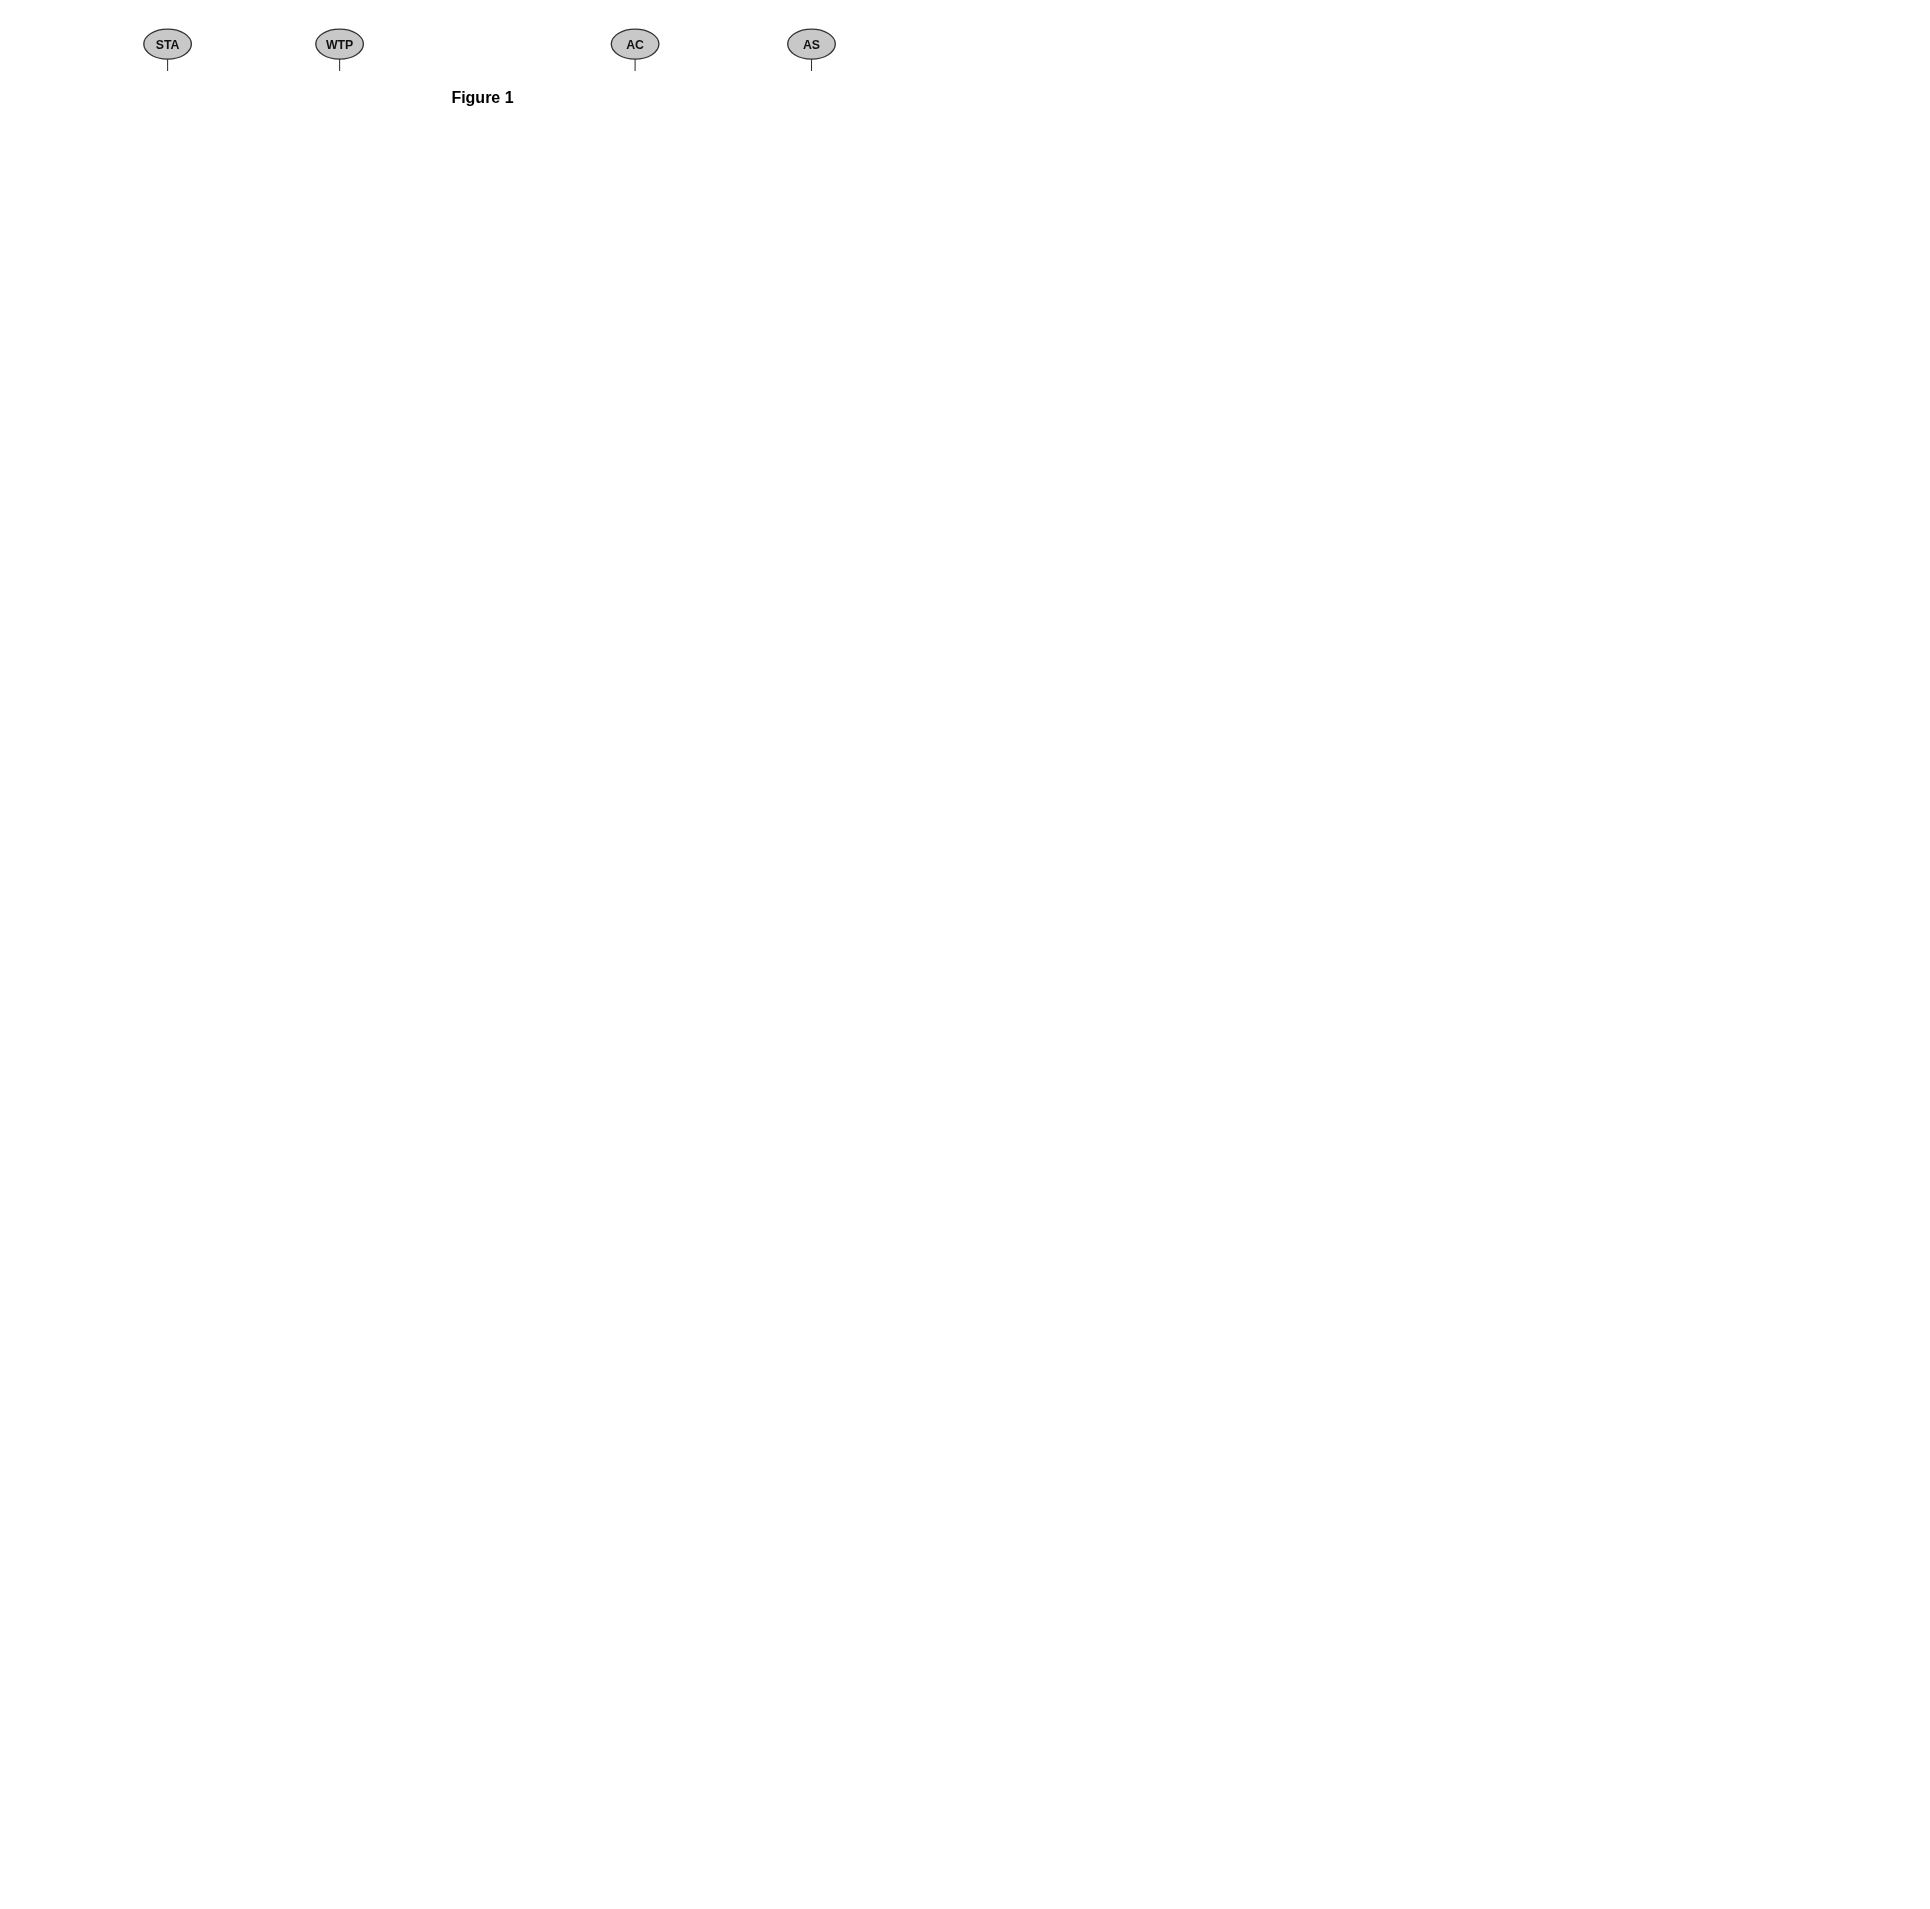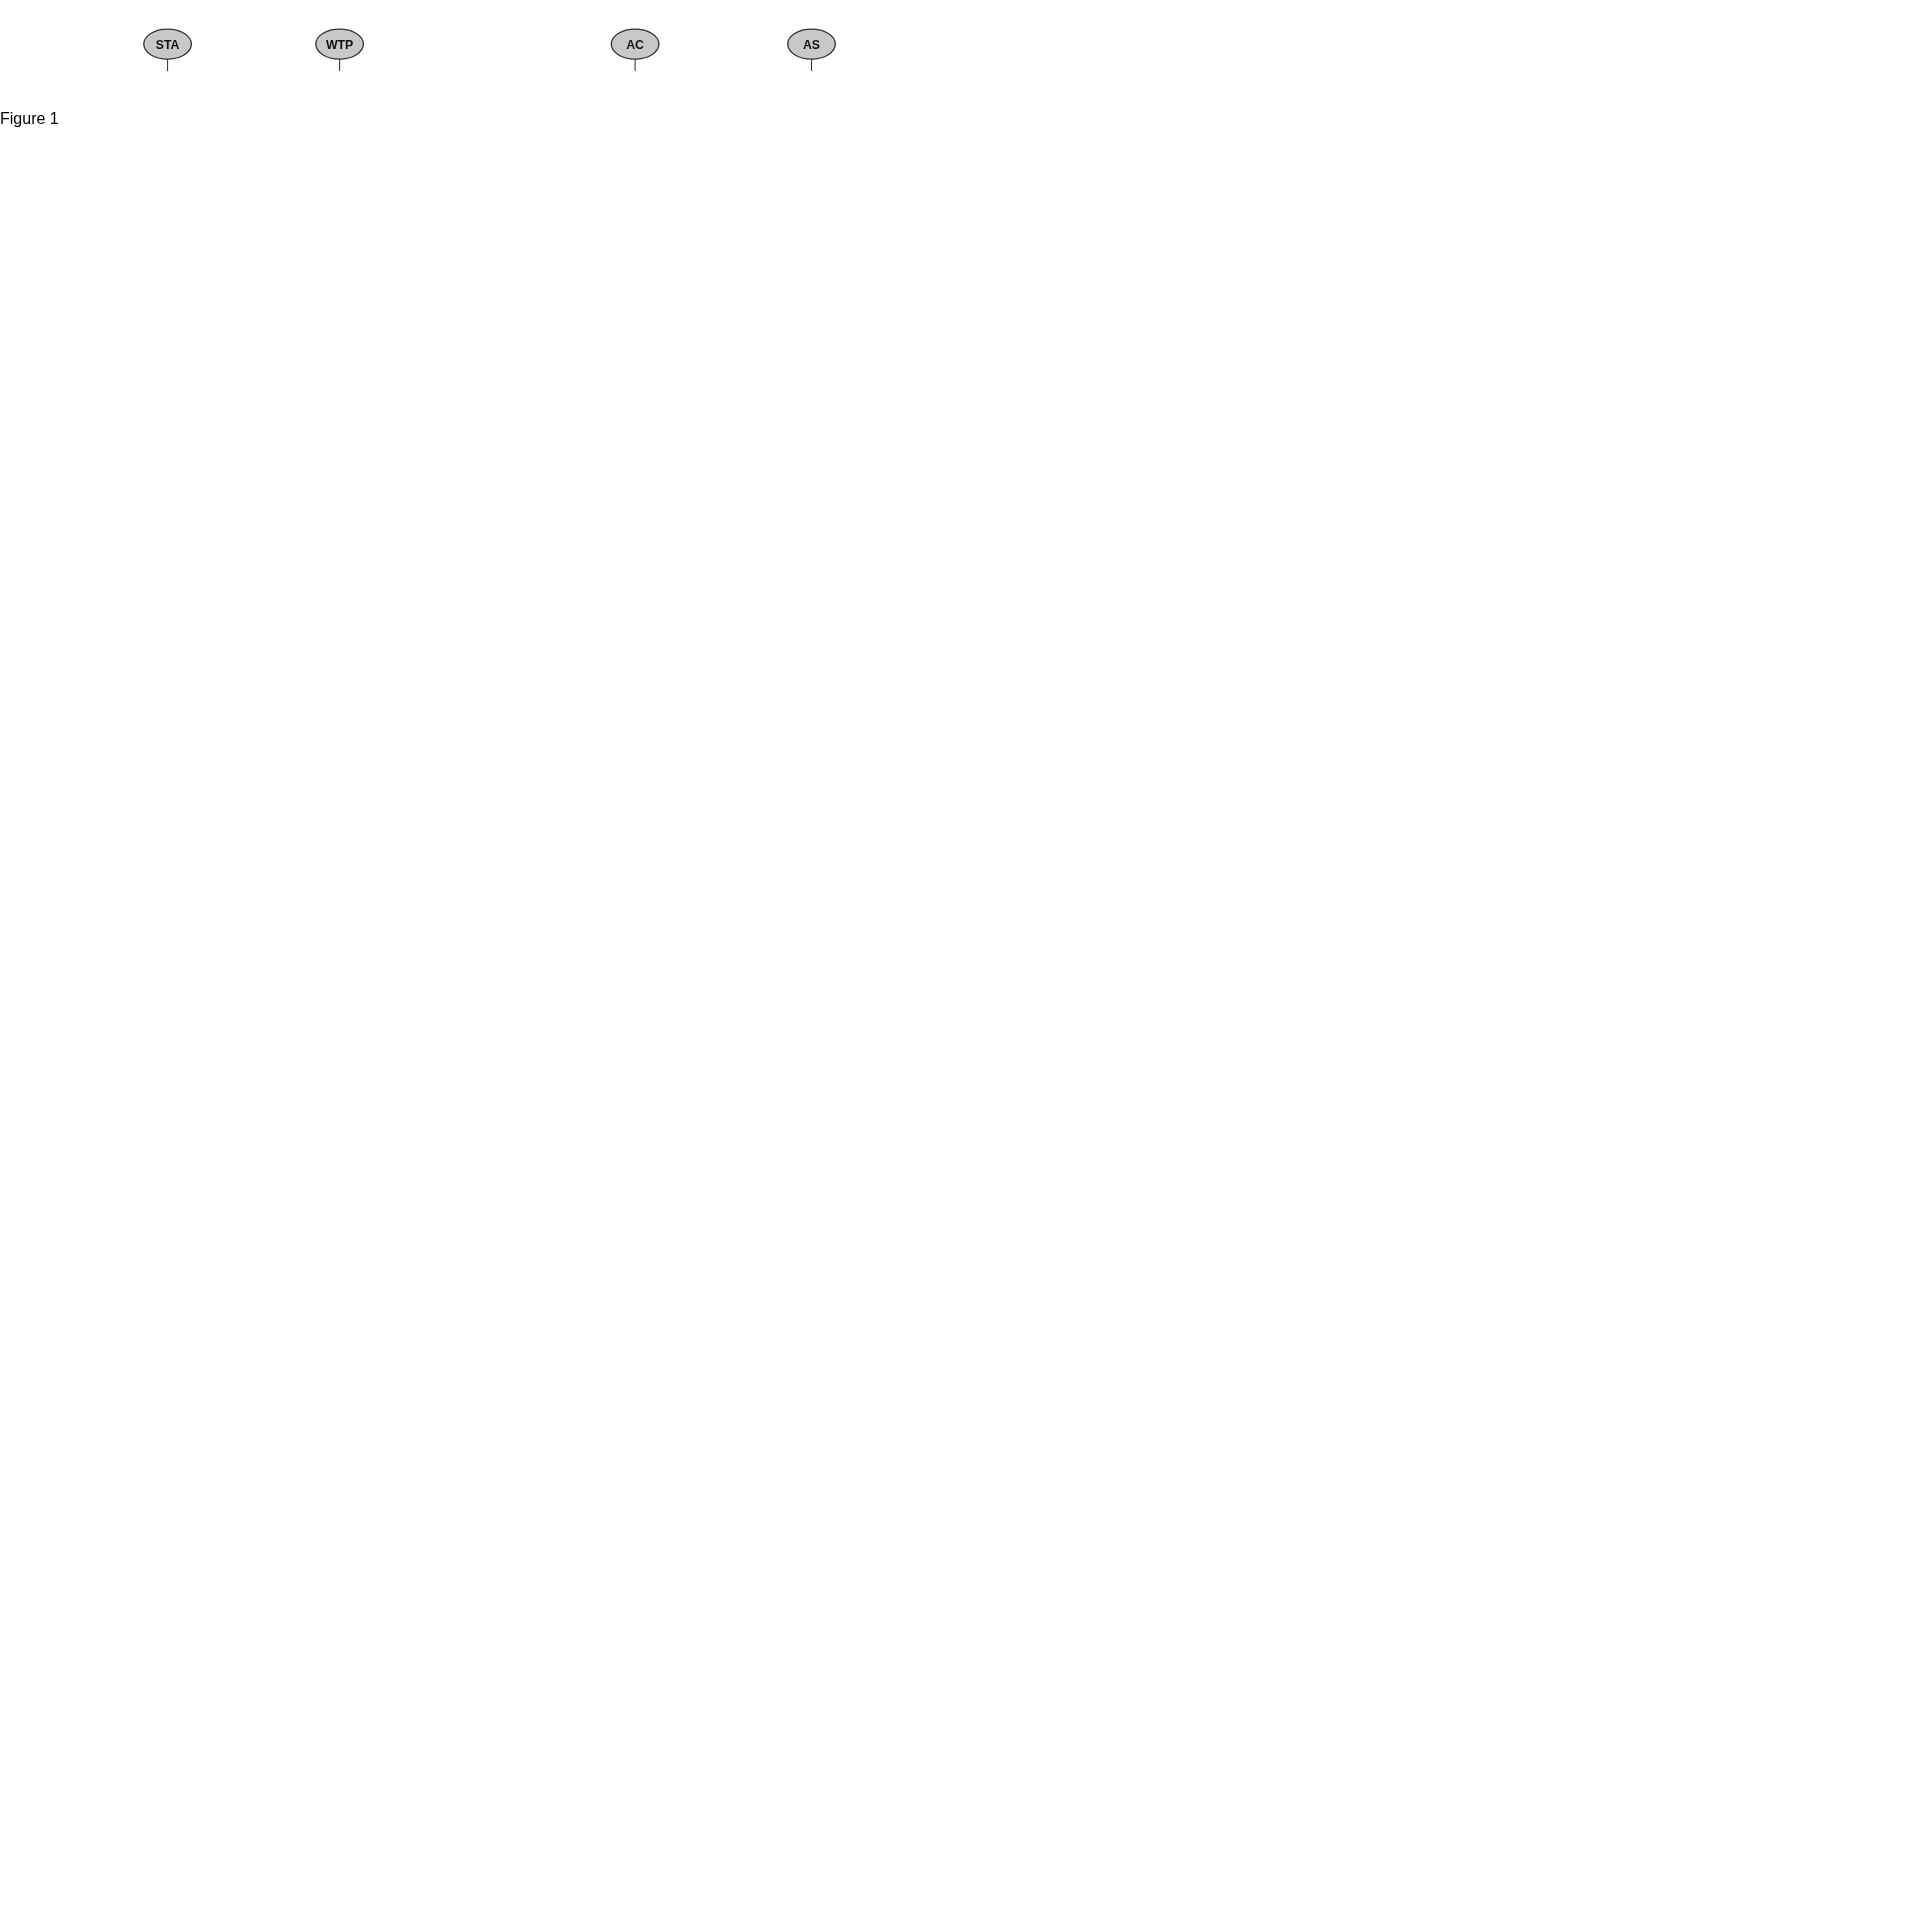--- a/index.html
+++ b/index.html
@@ -22,24 +22,24 @@
       position: absolute;
       top: 0;
       left: 0;
       width: 100%;
       height: 100%;
       pointer-events: none;
       z-index: 10;
     }
 
     .figure-caption {
-      text-align: left;
+      text-align: center;
       font-size: 16px;
-      font-weight: normal;
-      margin-top: 39px;
+      font-weight: bold;
+      margin-top: 18px;
       padding-bottom: 17.6px;
     }
   </style>
 </head>
 <body>
 
 <div class="diagram-container" id="diagram">
   <svg class="svg-overlay" id="main-svg" width="965" height="935" viewBox="0 0 1094 80">
       <ellipse cx="190" cy="50" rx="27" ry="17" fill="#c8c8c8" stroke="#333" stroke-width="1.5"></ellipse>
       <text x="190" y="55" text-anchor="middle" font-size="14" font-weight="bold" font-family="Arial, sans-serif" fill="#111">STA</text>

